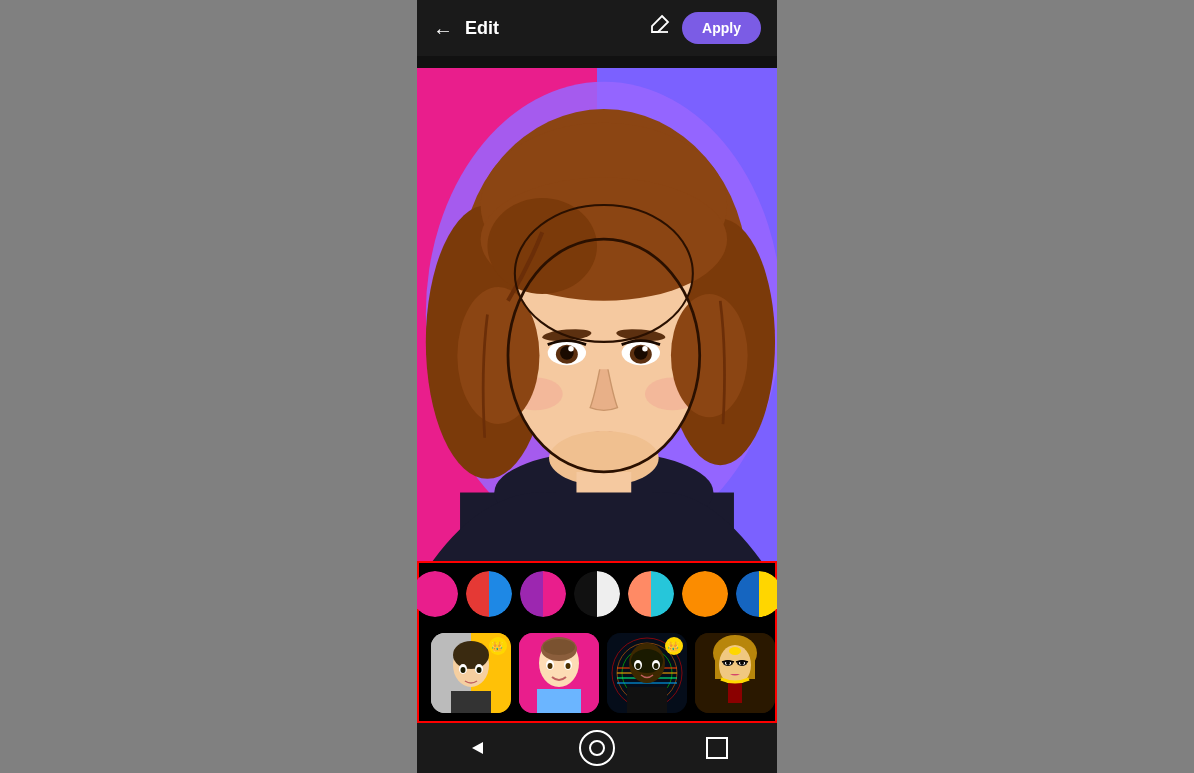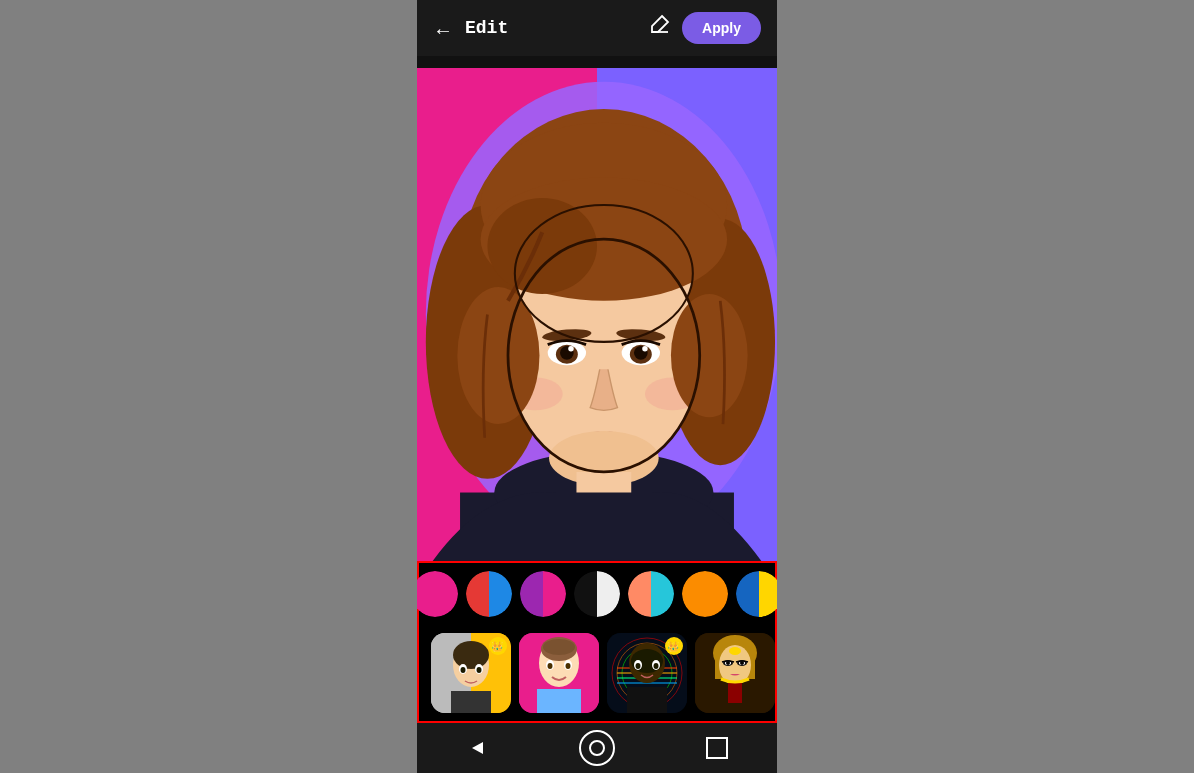--- a/index.html
+++ b/index.html
@@ -40,21 +40,20 @@
       color: #fff;
       font-size: 20px;
       cursor: pointer;
       display: flex;
       align-items: center;
     }
     .header-title {
       color: #fff;
       font-size: 18px;
       font-weight: 600;
-      font-family: Liberation Mono, monospace;
     }
     .header-right {
       display: flex;
       align-items: center;
       gap: 12px;
     }
     .eraser-icon {
       color: #fff;
       font-size: 20px;
       cursor: pointer;

